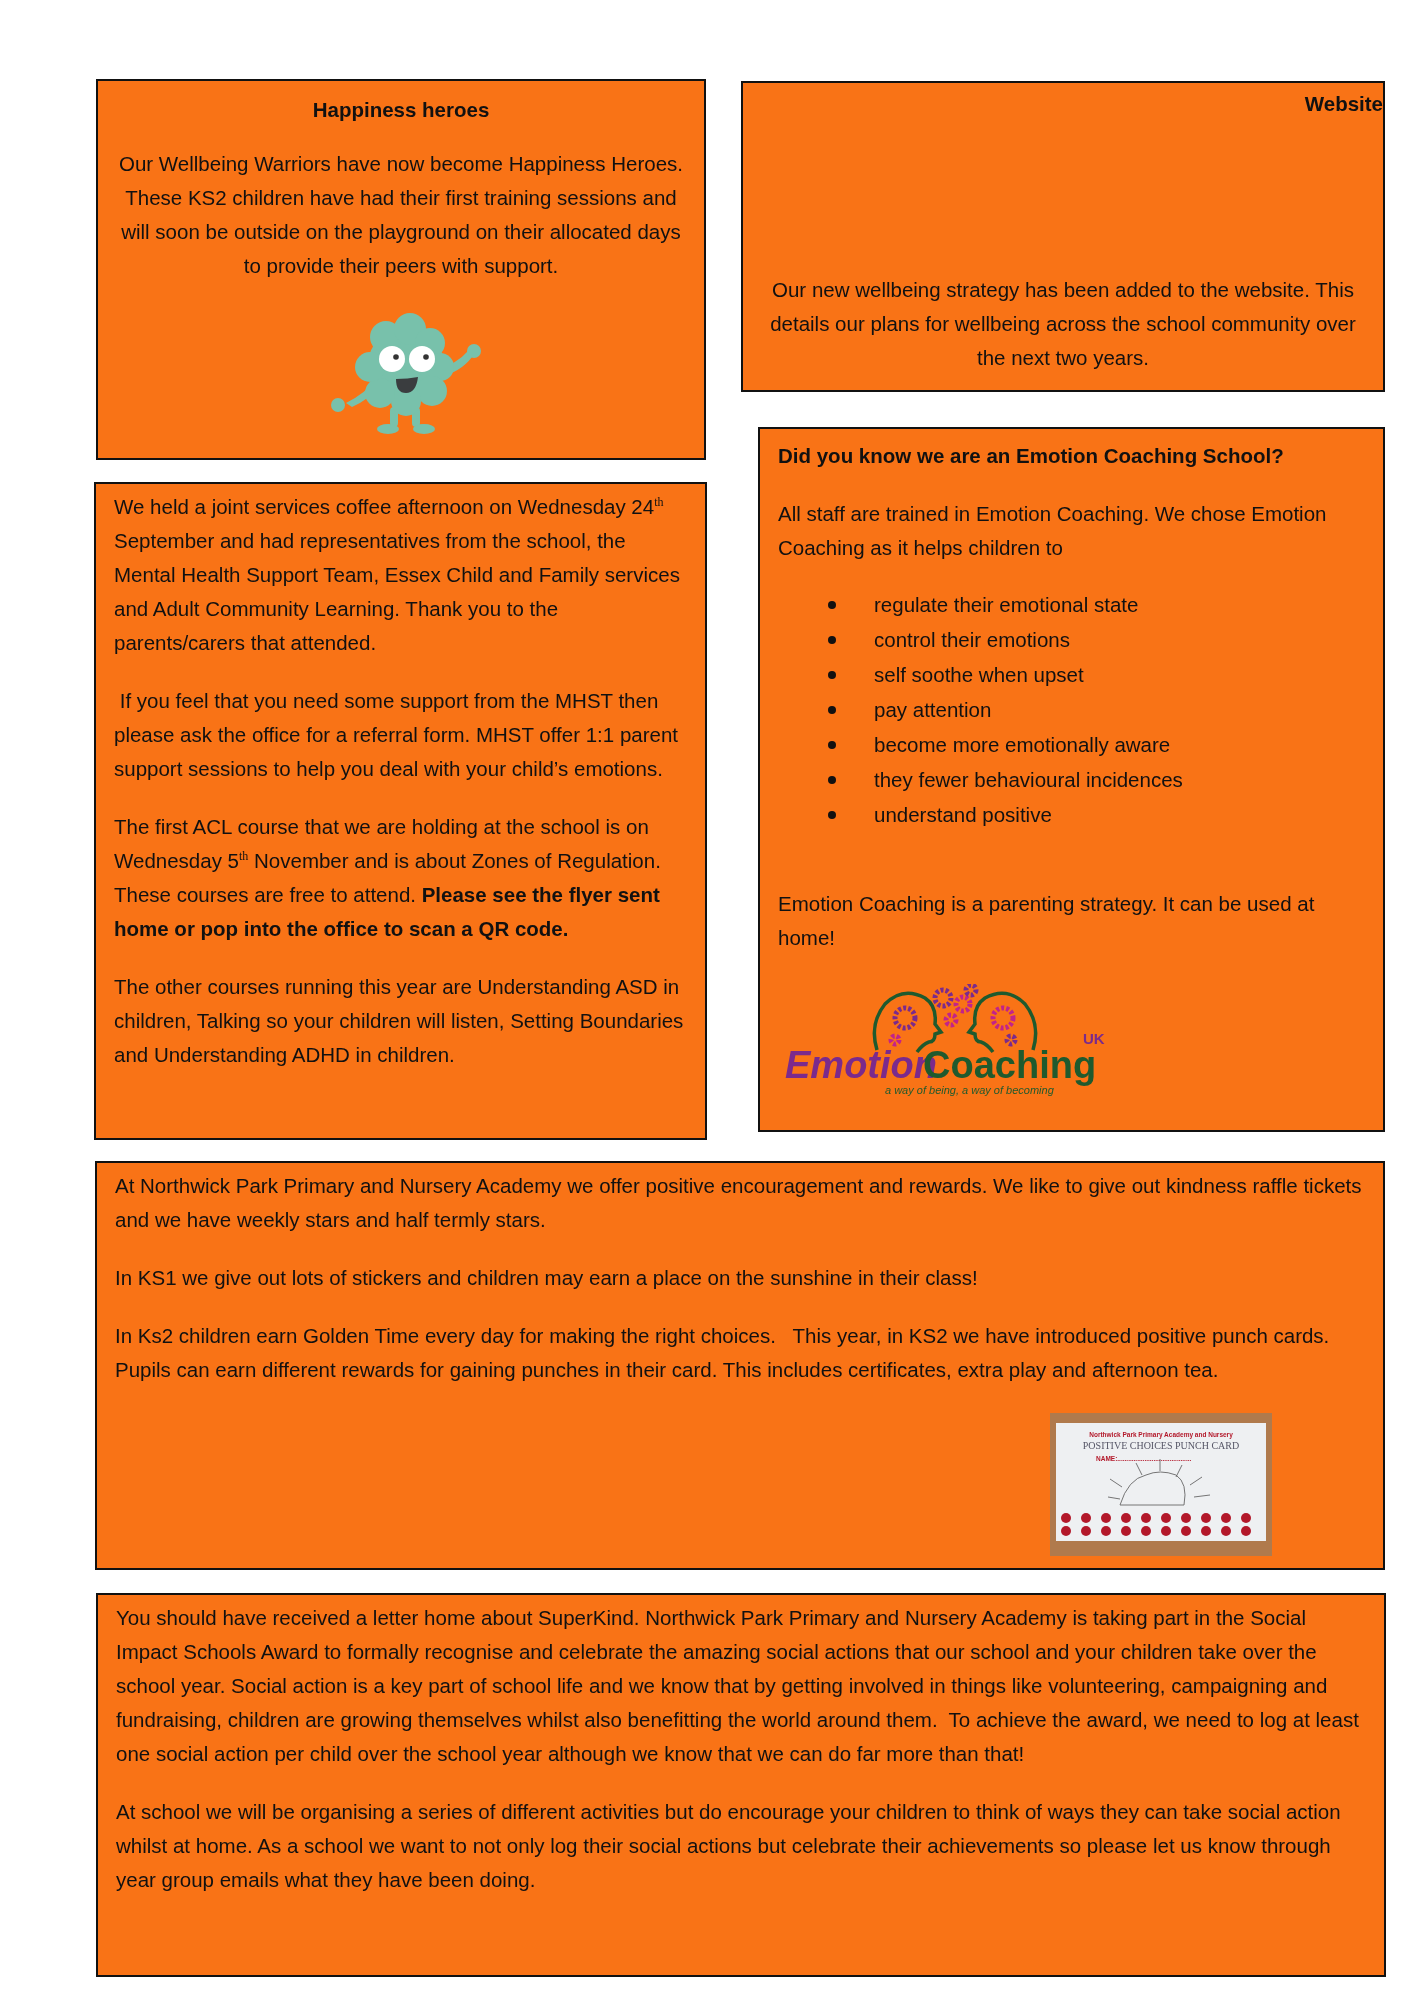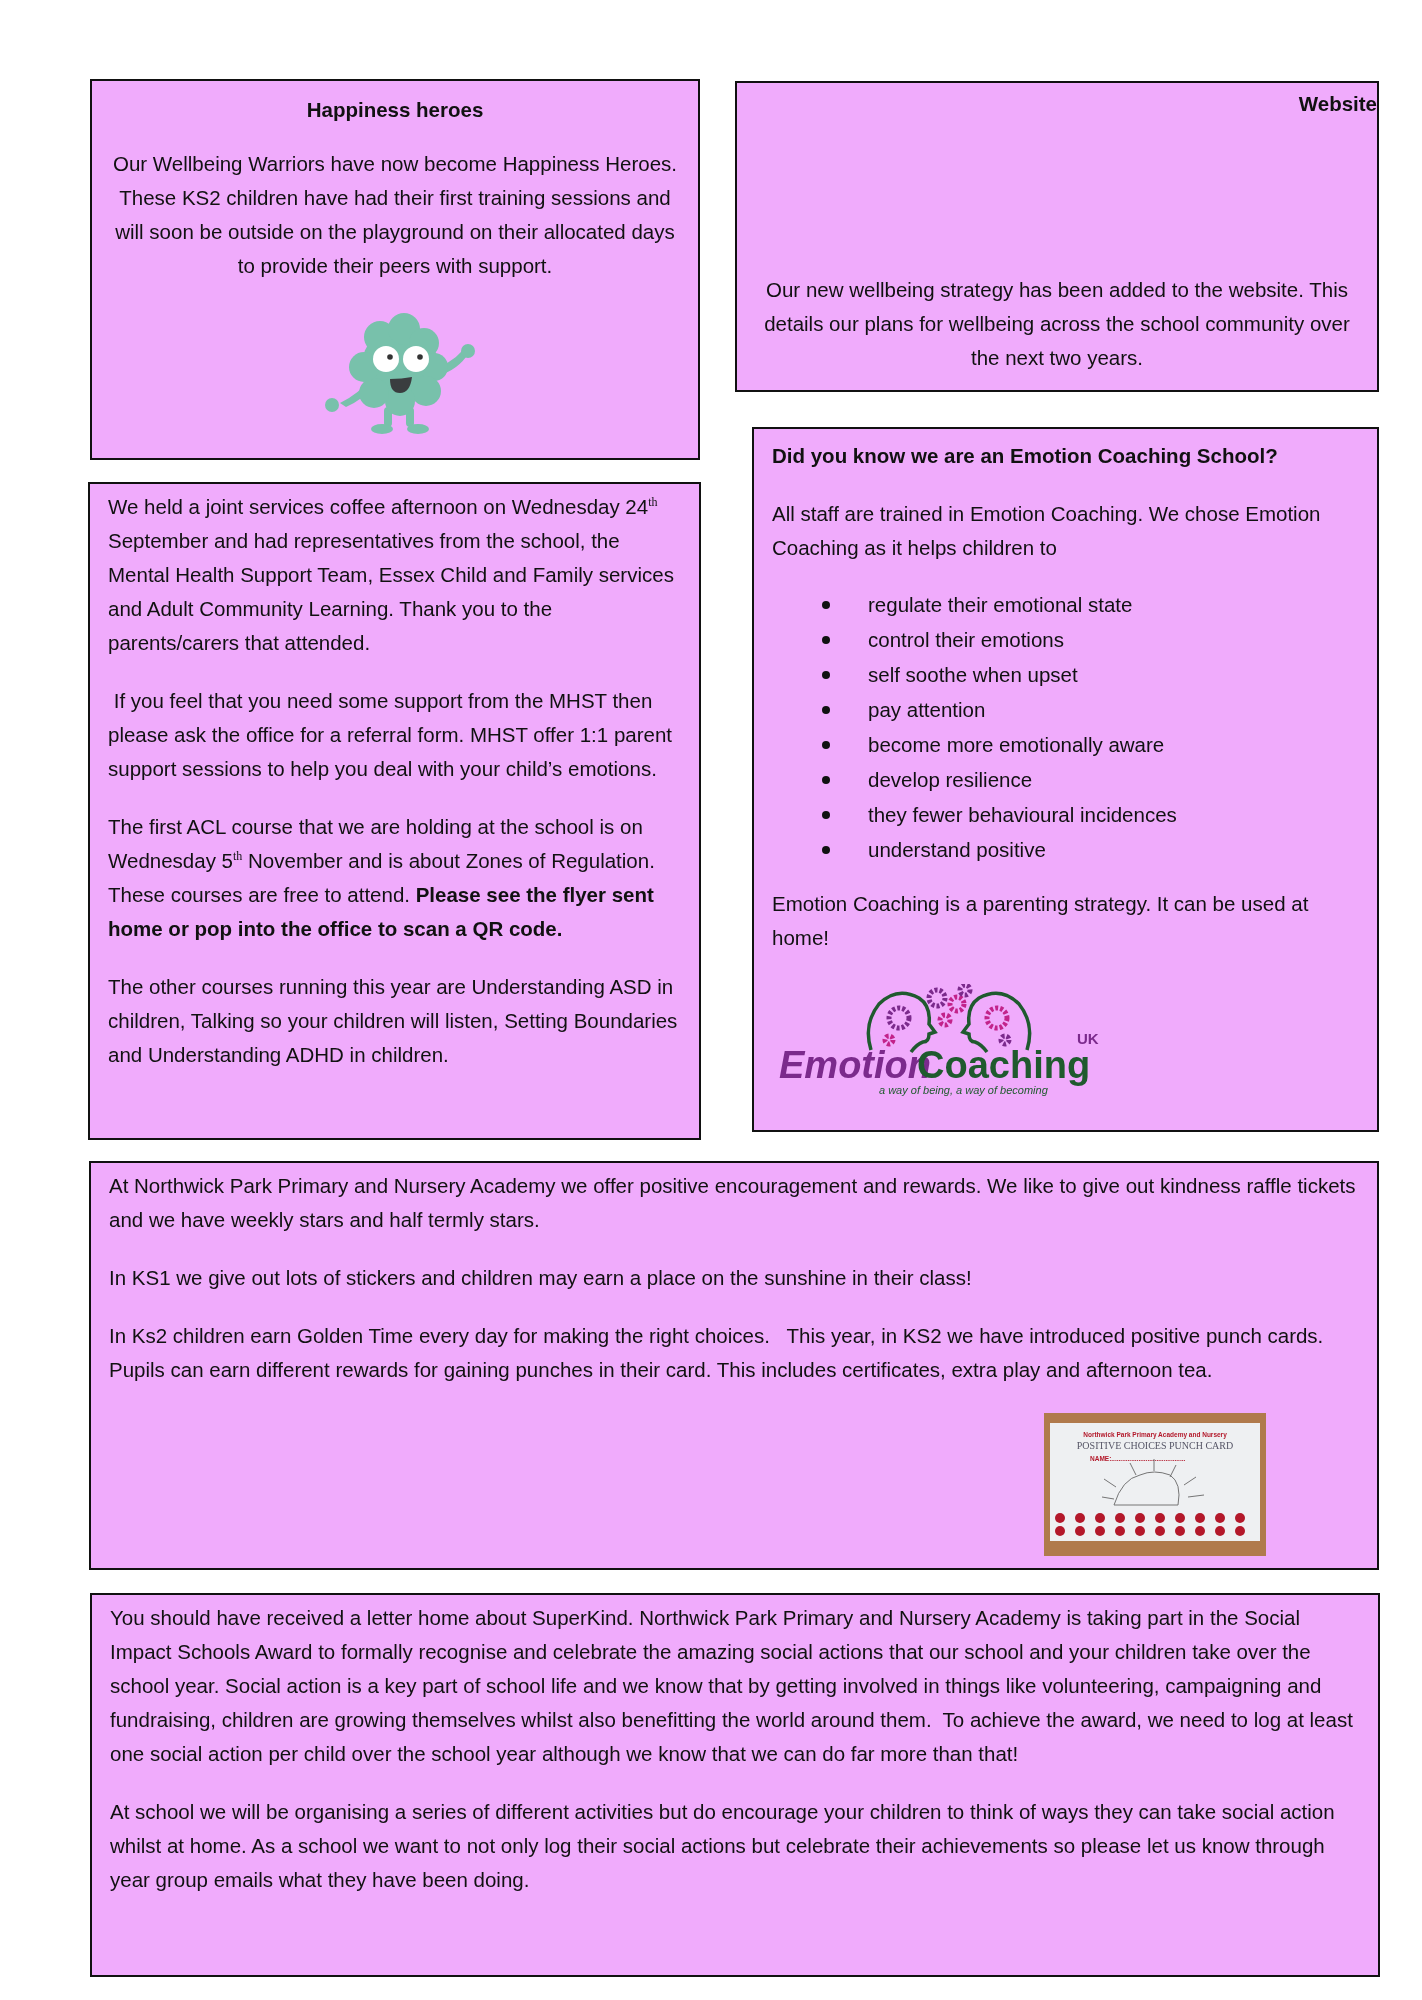--- a/index.html
+++ b/index.html
@@ -1,18 +1,18 @@
 <!DOCTYPE html>
 <html><head>
 <meta charset="utf-8">
 <style>
   html, body { margin:0; padding:0; background:#ffffff; }
   body { width:1422px; height:2000px; position:relative; overflow:hidden;
          font-family:"Liberation Sans", "DejaVu Sans", sans-serif; color:#111; }
-  .box { position:absolute; border:2.5px solid #111; box-sizing:border-box; background:#f0abfc; }
+  .box { position:absolute; border:2.5px solid #111; box-sizing:border-box; background:#f97316;margin-left:6px; }
   .p { font-size:20.5px; line-height:34px; margin:0; }
   .center { text-align:center; }
   .bold { font-weight:bold; }
   sup { font-size:12px; line-height:0; vertical-align:super;font-family:Liberation Serif, serif; }
 
   #happiness { left:90px; top:79px; width:610px; height:381px; }
   #happiness .title { position:absolute; left:0; right:0; top:12px; }
   #happiness .body { position:absolute; left:18px; right:18px; top:66px; }
   #mascot { position:absolute; left:218px; top:226px; width:180px; height:130px; }
 
@@ -110,24 +110,20 @@
     <li>
         <span class="dot"></span>
         <span>pay attention</span>
       </li>
     <li>
         <span class="dot"></span>
         <span>become more emotionally aware</span>
       </li>
     <li>
         <span class="dot"></span>
-        <span>develop resilience</span>
-      </li>
-    <li>
-        <span class="dot"></span>
         <span>they fewer behavioural incidences</span>
       </li>
     <li>
         <span class="dot"></span>
         <span>understand positive</span>
       </li>
   </ul>
   <p class="p outro">Emotion Coaching is a parenting strategy. It can be used at home!</p>
 
   <svg id="logo" viewBox="0 0 330 115">

